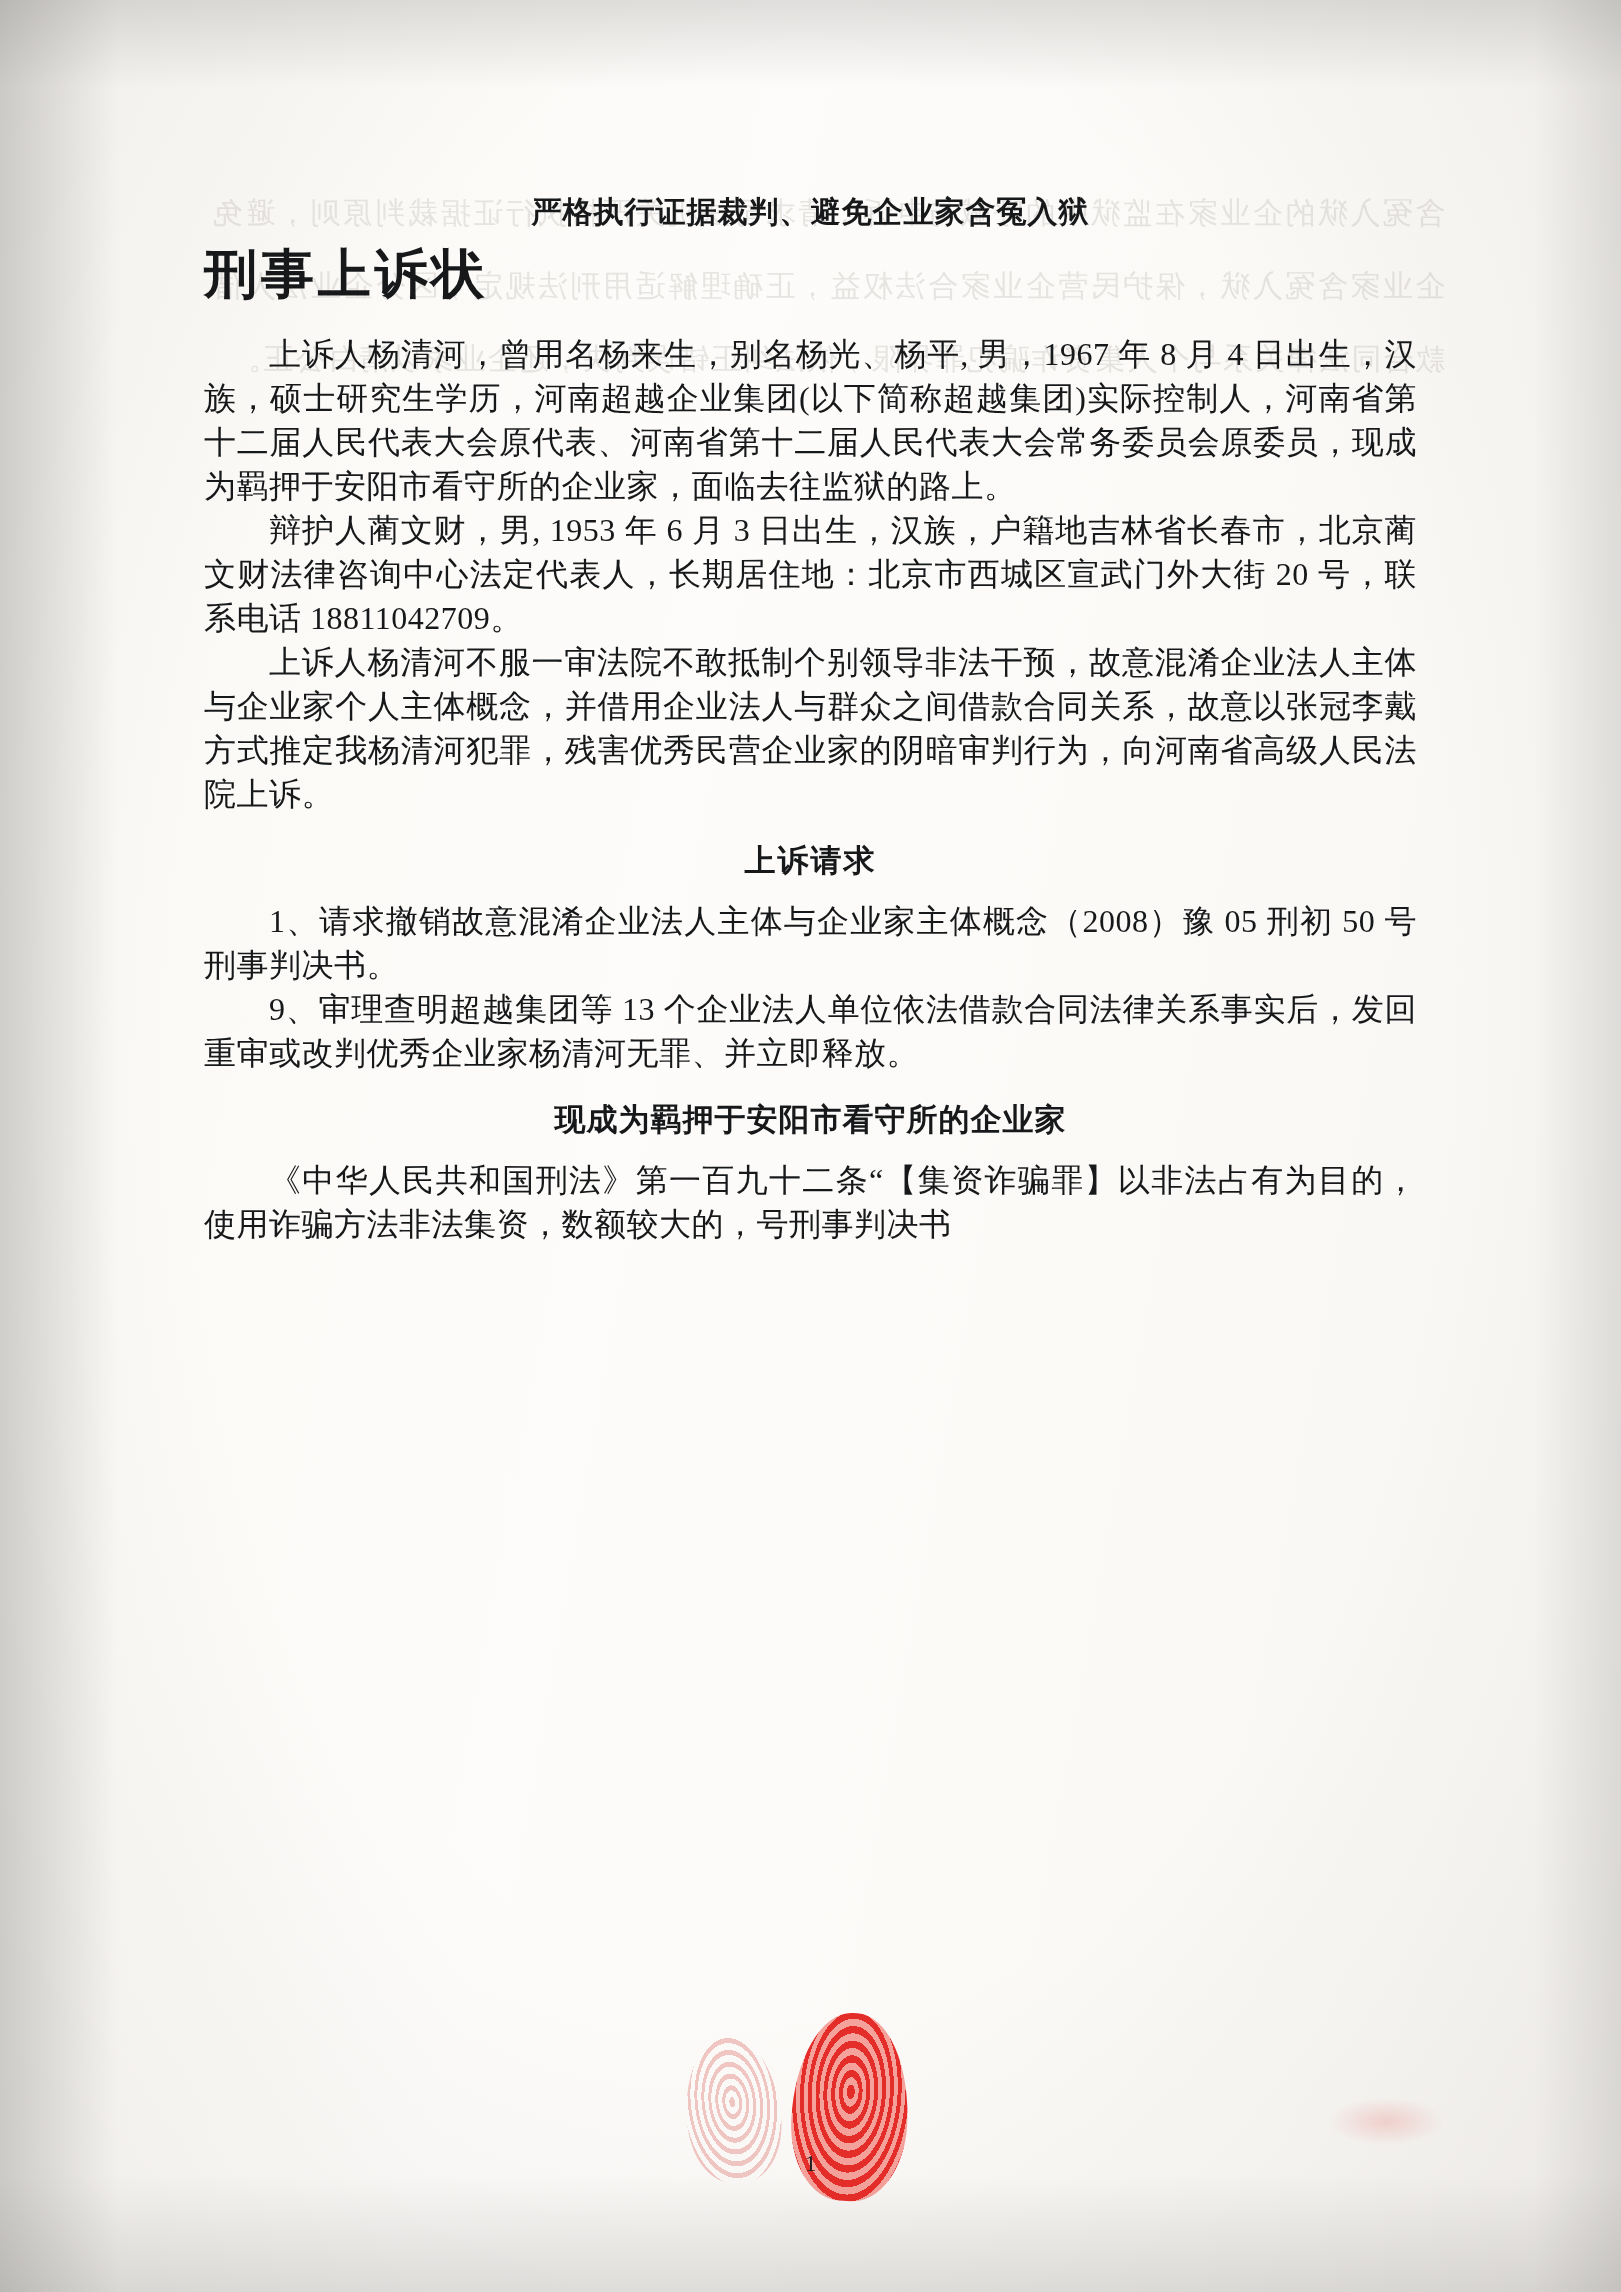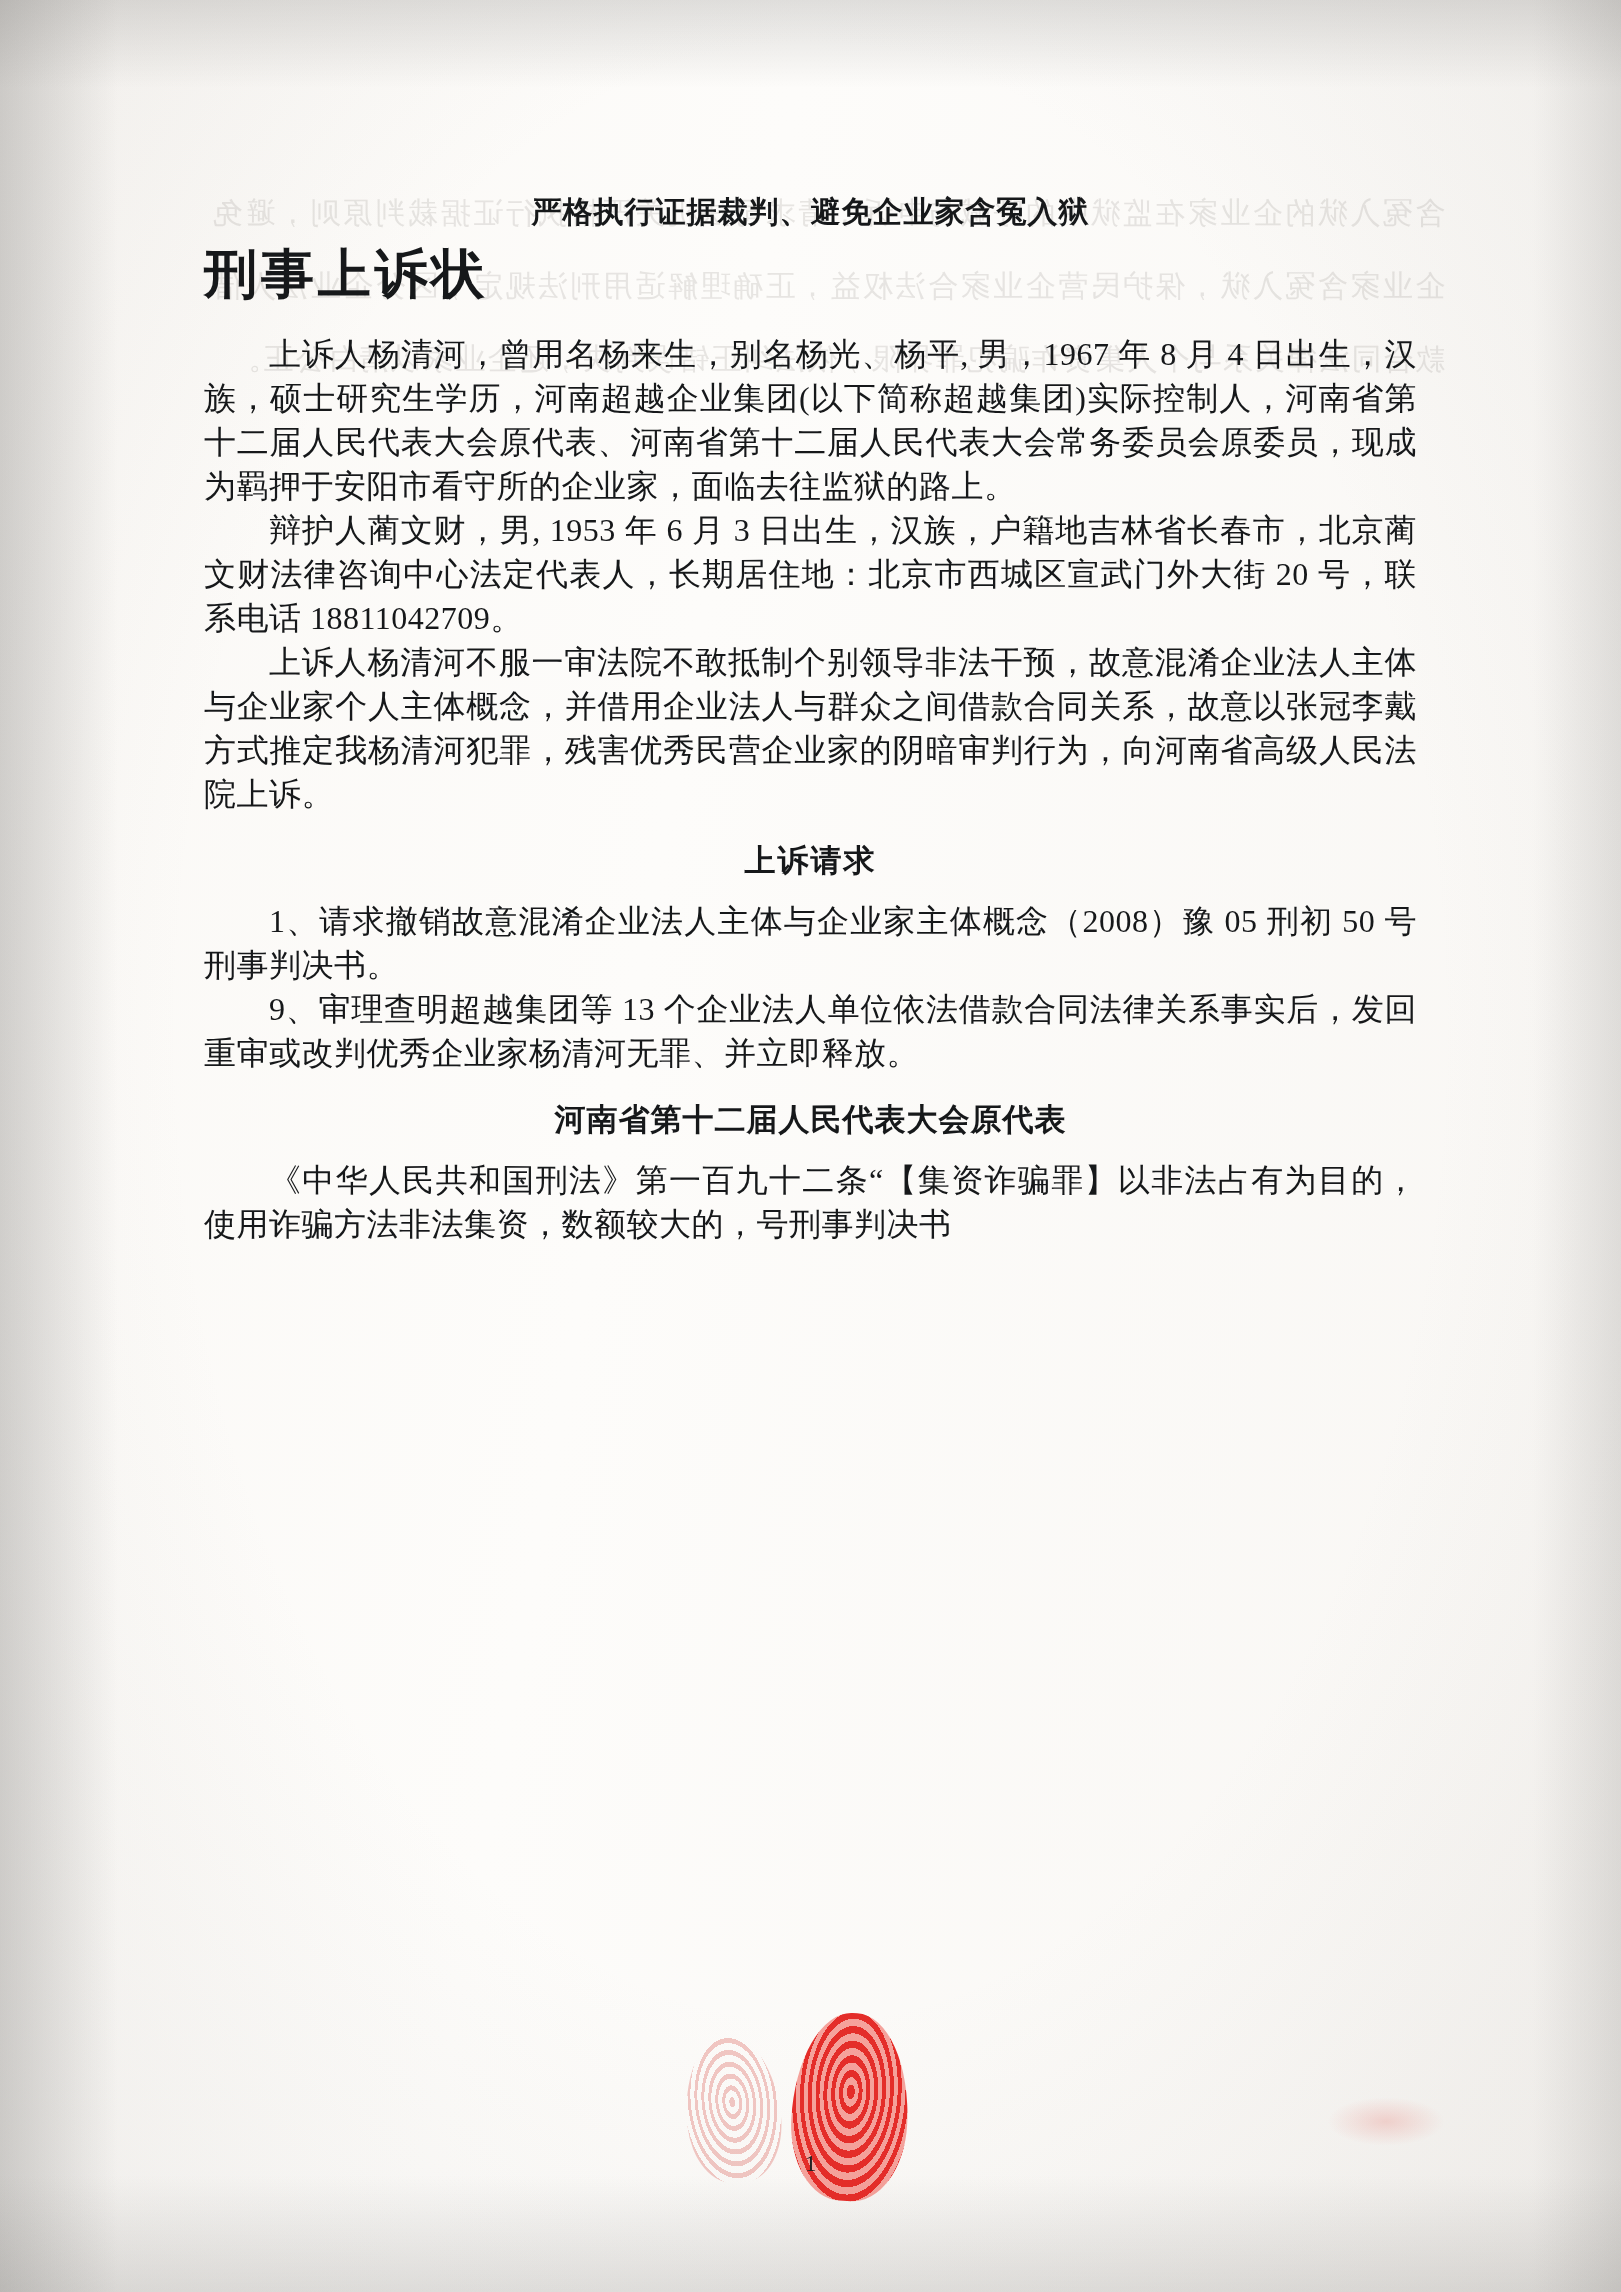--- a/index.html
+++ b/index.html
@@ -189,21 +189,21 @@
     <p class="para">辩护人蔺文财，男, 1953 年 6 月 3 日出生，汉族，户籍地吉林省长春市，北京蔺文财法律咨询中心法定代表人，长期居住地：北京市西城区宣武门外大街 20 号，联系电话 18811042709。</p>
 
     <p class="para">上诉人杨清河不服一审法院不敢抵制个别领导非法干预，故意混淆企业法人主体与企业家个人主体概念，并借用企业法人与群众之间借款合同关系，故意以张冠李戴方式推定我杨清河犯罪，残害优秀民营企业家的阴暗审判行为，向河南省高级人民法院上诉。</p>
 
     <div class="section-head">上诉请求</div>
 
     <p class="para">1、请求撤销故意混淆企业法人主体与企业家主体概念（2008）豫 05 刑初 50 号刑事判决书。</p>
 
     <p class="para">9、审理查明超越集团等 13 个企业法人单位依法借款合同法律关系事实后，发回重审或改判优秀企业家杨清河无罪、并立即释放。</p>
 
-    <div class="section-head wide">河南省第十二届人民代表大会原代表</div>
+    <div class="section-head wide">现成为羁押于安阳市看守所的企业家</div>
 
     <p class="para">《中华人民共和国刑法》第一百九十二条“【集资诈骗罪】以非法占有为目的，使用诈骗方法非法集资，数额较大的，号刑事判决书</p>
 
   </div>
 
   <div class="prints">
     <div class="print print-left"></div>
     <div class="print print-right"></div>
   </div>
 

